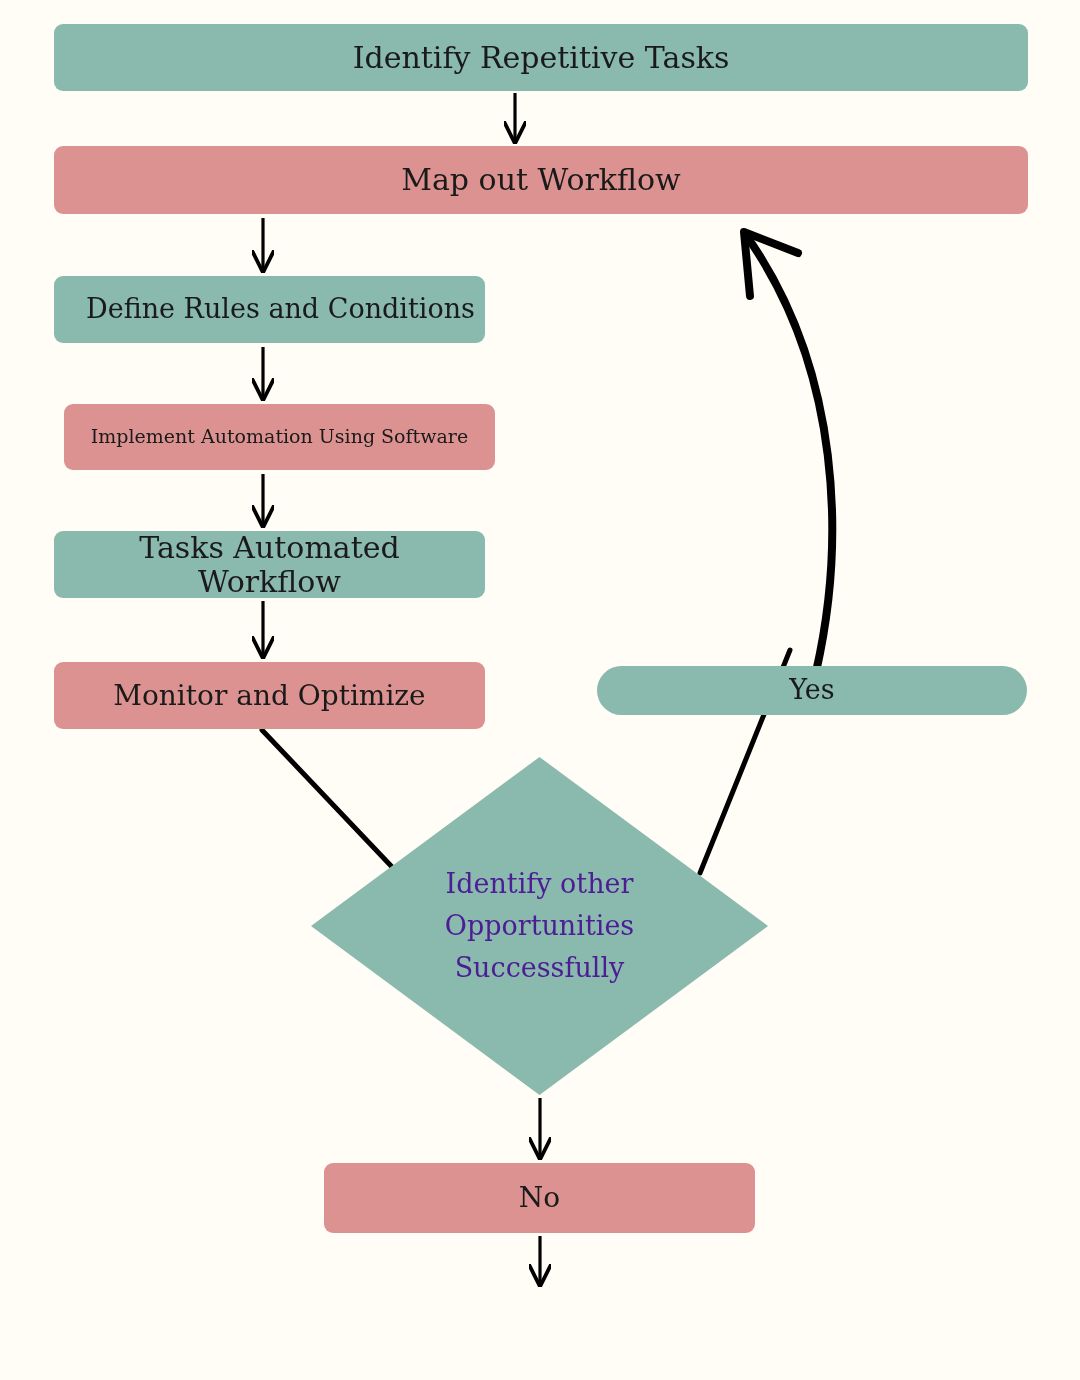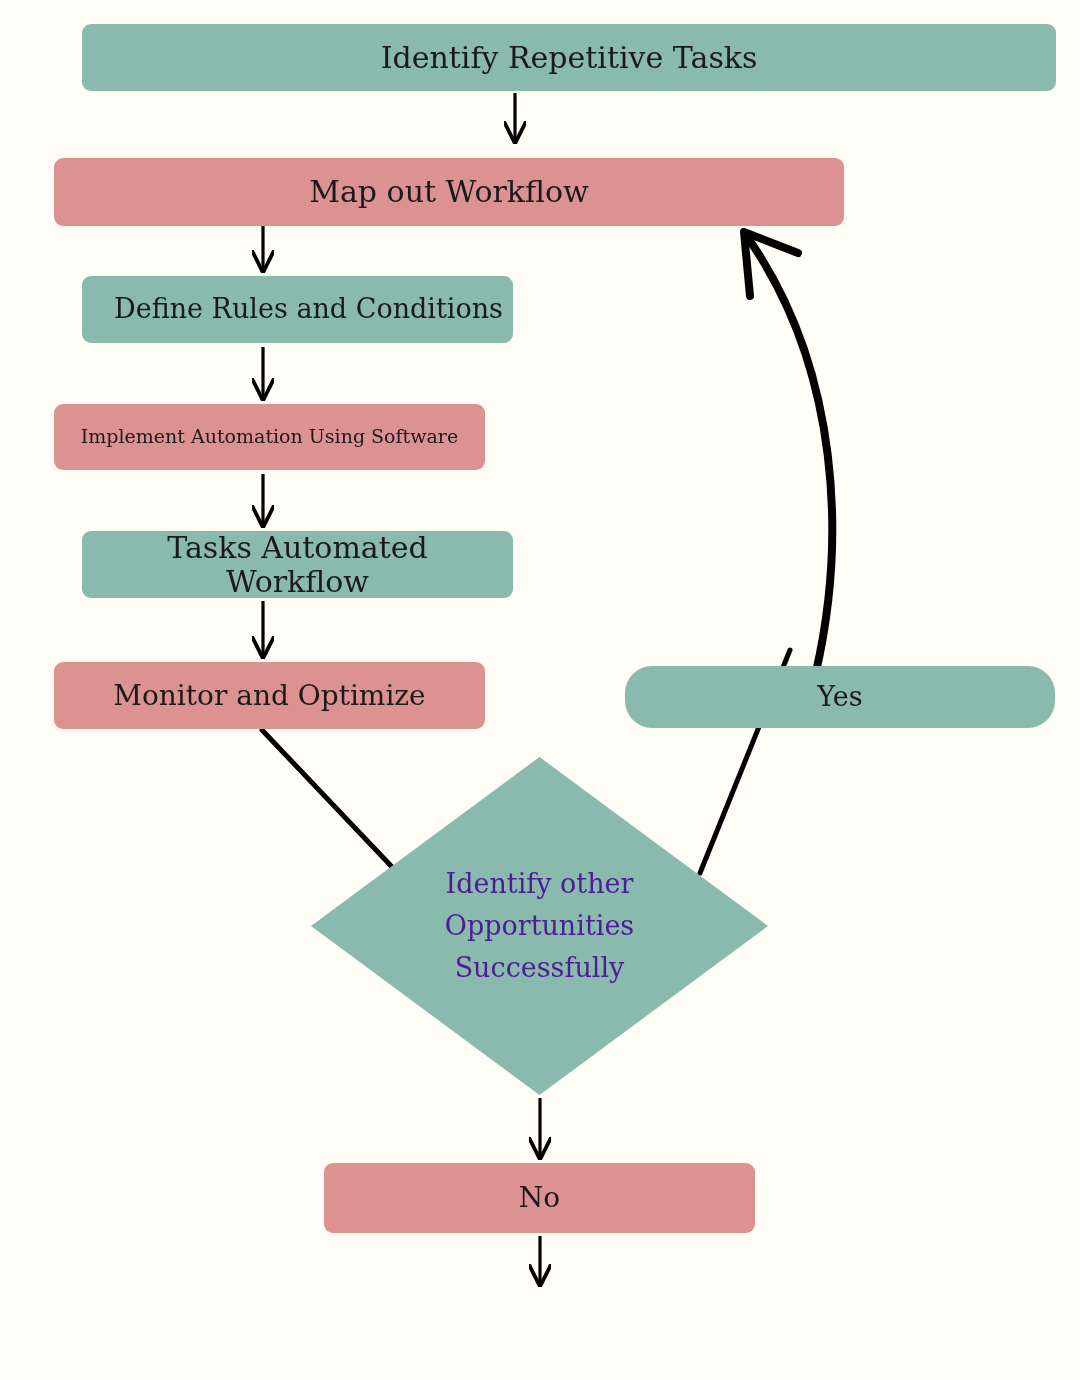--- a/index.html
+++ b/index.html
@@ -32,31 +32,31 @@
     box-sizing: border-box;
     display: flex;
     align-items: center;
     justify-content: center;
     text-align: center;
     color: #1a1a1a;
     border-radius: 9px;
     line-height: 1.12;
     padding: 0 10px;
   }
-  .node.teal { background: #8ab9ae; margin-left: 28px; }
+  .node.teal { background: #8ab9ae; }
   .node.pink { background: #dd9292; }
 
   
   #n-identify-tasks   { left: 54px;  top: 24px;   width: 974px; height: 67px;  font-size: 30px; }
-  #n-map-workflow     { left: 54px;  top: 158px;  width: 790px; height: 68px;  font-size: 30px; }
+  #n-map-workflow     { left: 54px;  top: 146px;  width: 974px; height: 68px;  font-size: 30px; }
   #n-define-rules     { left: 54px;  top: 276px;  width: 431px; height: 67px;  font-size: 27px; padding-left: 32px; }
-  #n-implement-auto   { left: 54px;  top: 404px;  width: 431px; height: 66px;  font-size: 19px; text-align: center; }
+  #n-implement-auto   { left: 64px;  top: 404px;  width: 431px; height: 66px;  font-size: 19px; text-align: center; }
   #n-test-workflow    { left: 54px;  top: 531px;  width: 431px; height: 67px;  font-size: 30px; }
   #n-monitor-optimize { left: 54px;  top: 662px;  width: 431px; height: 67px;  font-size: 28px; }
-  #n-yes              { left: 597px; top: 666px;  width: 430px; height: 62px;  font-size: 27px; border-radius: 27px; }
+  #n-yes              { left: 597px; top: 666px;  width: 430px; height: 49px;  font-size: 27px; border-radius: 27px; }
   #n-no               { left: 324px; top: 1163px; width: 431px; height: 70px;  font-size: 28px; }
   #n-success          { left: 54px;  top: 1290px; width: 974px; height: 68px;  font-size: 30px; }
 
   
   #n-decision {
     position: absolute;
     left: 311px;
     top: 757px;
     width: 457px;
     height: 338px;

